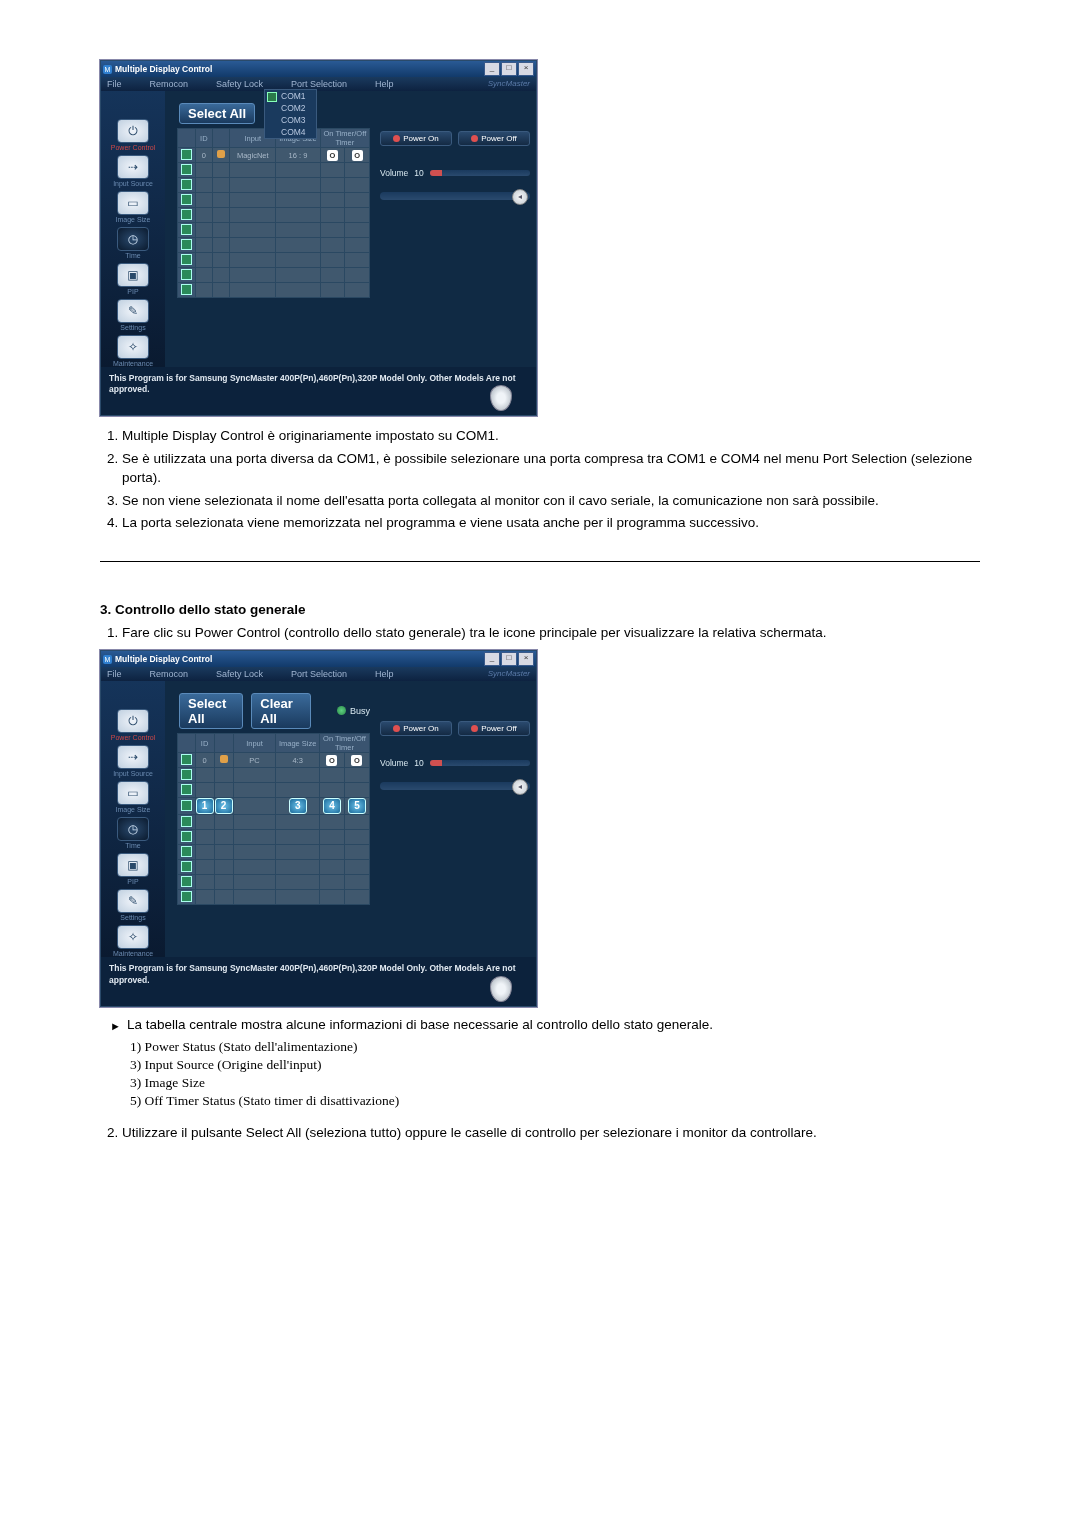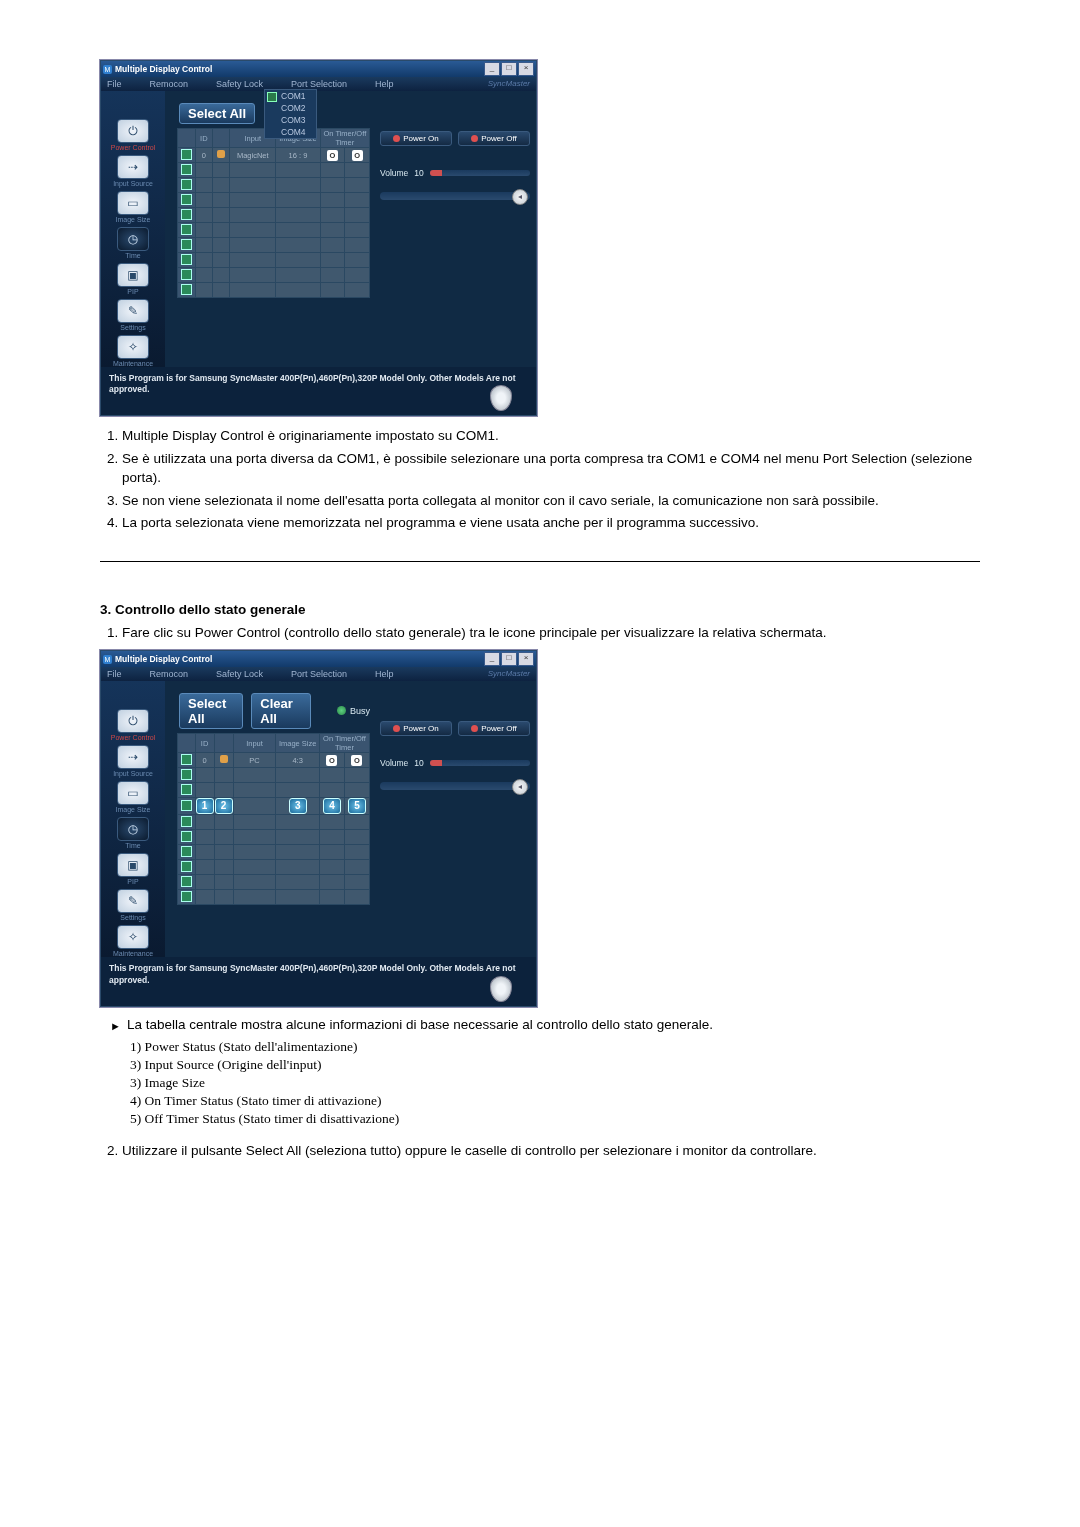--- a/index.html
+++ b/index.html
@@ -705,21 +705,20 @@
   </div>
 
   <div class="bullet-row">
     <span class="arrowb">►</span>
     <span>La tabella centrale mostra alcune informazioni di base necessarie al controllo dello stato generale.</span>
   </div>
   <div class="sub-enum">
     <div>1) Power Status (Stato dell'alimentazione)</div>
     <div>3) Input Source (Origine dell'input)</div>
     <div>3) Image Size</div>
-    <div>4) On Timer Status (Stato timer di attivazione)</div>
     <div>5) Off Timer Status (Stato timer di disattivazione)</div>
   </div>
 
   <ol class="main-list" start="2">
     <li>Utilizzare il pulsante Select All (seleziona tutto) oppure le caselle di controllo per selezionare i monitor da controllare.</li>
   </ol>
 
 </div>
 
 </body></html>

